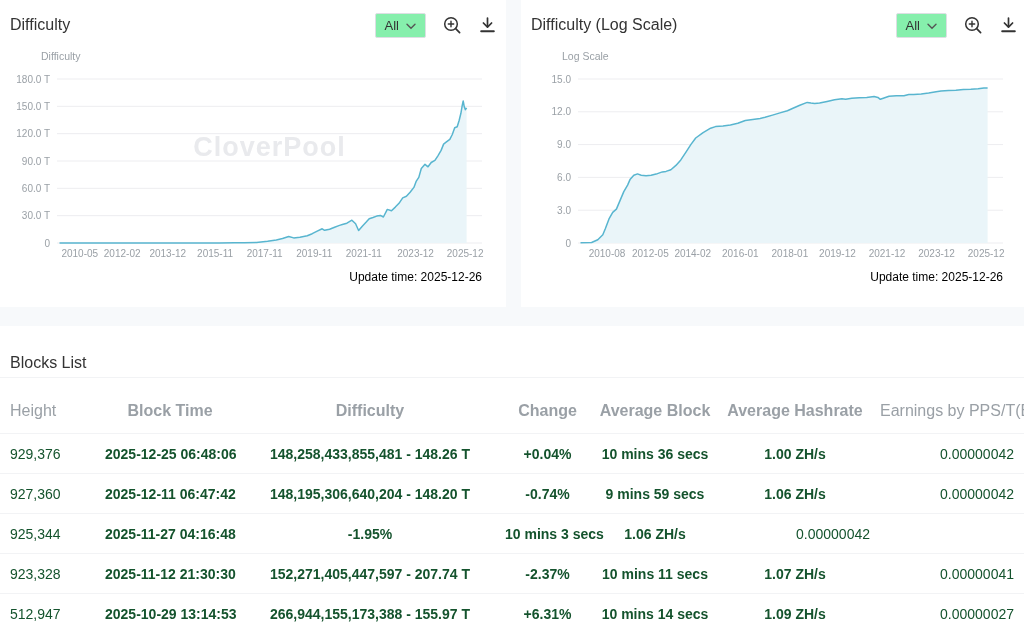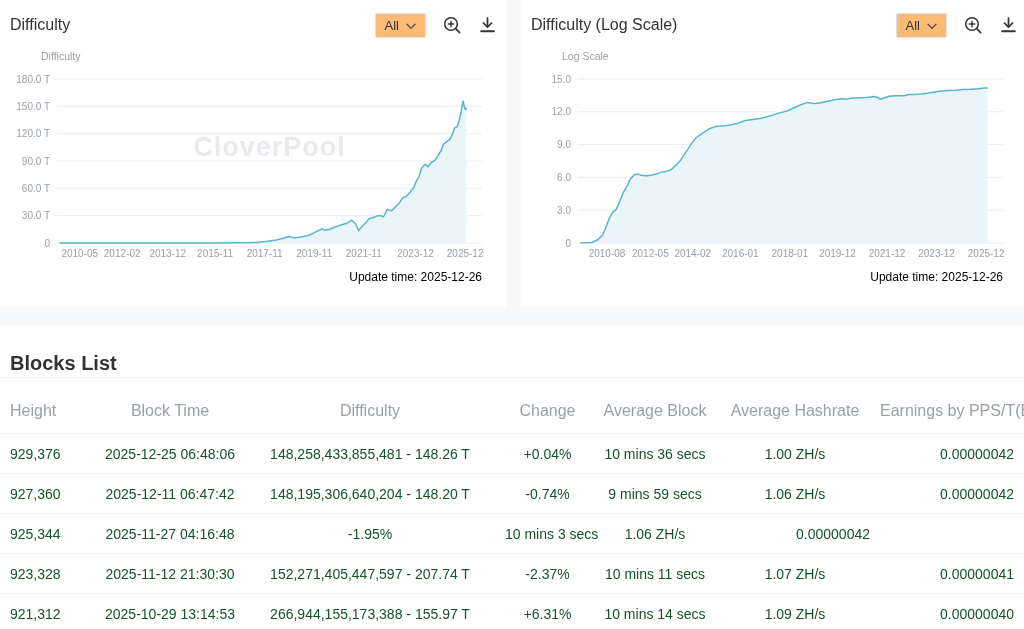--- a/index.html
+++ b/index.html
@@ -3,40 +3,40 @@
 <meta charset="utf-8">
 <style>
   * { box-sizing: border-box; margin: 0; padding: 0; }
   html,body { width:1024px; height:629px; overflow:hidden; background:#fff;
     font-family:"Liberation Sans","DejaVu Sans",sans-serif; color:#333; }
   .charts-row { display:flex; gap:15px; background:#f7f9fb; }
   .chart-card { flex:1; height:307px; background:#fff; padding:12px 10px 0; }
   .card-header { display:flex; align-items:center; height:26px; }
   .card-title { font-size:16px; font-weight:500; color:#333; flex:1; }
   .range-select { display:flex; align-items:center; gap:7px; border:1px solid #dcdfe3;
-    border-radius:2px; padding:4px 9px; font-size:13px; color:#333; cursor:pointer; background:#fdba74; }
+    border-radius:2px; padding:4px 9px; font-size:13px; color:#333; cursor:pointer; background:#86efac; }
   .icon-btn { background:none; border:none; cursor:pointer; margin-left:17px; display:flex; align-items:center; padding:0; }
   .icon-btn svg { display:block; }
   .chart-svg { display:block; margin-top:10px; width:486px; height:214px; }
   .update-time { margin-top:8px; text-align:right; padding-right:14px; font-size:12px; color:#000000; }
   .h-gap { height:19px; background:#f7f9fb; }
   .blocks-header { height:52px; display:flex; align-items:center; padding:0 10px;
     border-bottom:1px solid #f2f3f5; }
-  .blocks-title { font-size:20px; font-weight:700; color:#333;margin-top:23px; }
+  .blocks-title { font-size:16px; font-weight:400; color:#333;margin-top:23px; }
   .grid-row { display:grid; padding:0 10px;
     grid-template-columns:95px 130px 270px 85px 130px 150px 1fr; align-items:center; }
   .t-head { height:56px; align-items:end; padding-top:24px; padding-bottom:13px;
     border-bottom:1px solid #f2f3f5; }
   .t-head .cell { font-size:16px; color:#9aa0a6; }
   .t-row { height:40px; border-bottom:1px solid #f2f3f5; }
   .t-row:last-child { border-bottom:none; }
   .t-row .cell { font-size:14px; color:#14532d; }
   .cell { white-space:nowrap; }
   .c-left { text-align:left; }
-  .c-center { text-align:center; }
+  .c-center { text-align:center;font-weight:bold; }
   .c-right { text-align:right;margin-left:10px; }
   .height-link { color:#4a90ba; cursor:pointer; }
   .chg-up { color:#2eb37a; }
   .chg-down { color:#d4605e; }
 </style>
 </head>
 <body>
 
 <div class="charts-row">
 
@@ -207,23 +207,23 @@
       <div class="cell c-left height-link">923,328</div>
       <div class="cell c-center">2025-11-12 21:30:30</div>
       <div class="cell c-center">152,271,405,447,597 - 207.74 T</div>
       <div class="cell c-center chg-down">-2.37%</div>
       <div class="cell c-center">10 mins 11 secs</div>
       <div class="cell c-center">1.07 ZH/s</div>
       <div class="cell c-right">0.00000041</div>
     </div>
 
     <div class="grid-row t-row">
-      <div class="cell c-left height-link">921,312</div>
+      <div class="cell c-left height-link">512,947</div>
       <div class="cell c-center">2025-10-29 13:14:53</div>
       <div class="cell c-center">266,944,155,173,388 - 155.97 T</div>
       <div class="cell c-center chg-up">+6.31%</div>
       <div class="cell c-center">10 mins 14 secs</div>
       <div class="cell c-center">1.09 ZH/s</div>
-      <div class="cell c-right">0.00000040</div>
+      <div class="cell c-right">0.00000027</div>
     </div>
   </div>
 
 </div>
 
 </body></html>

